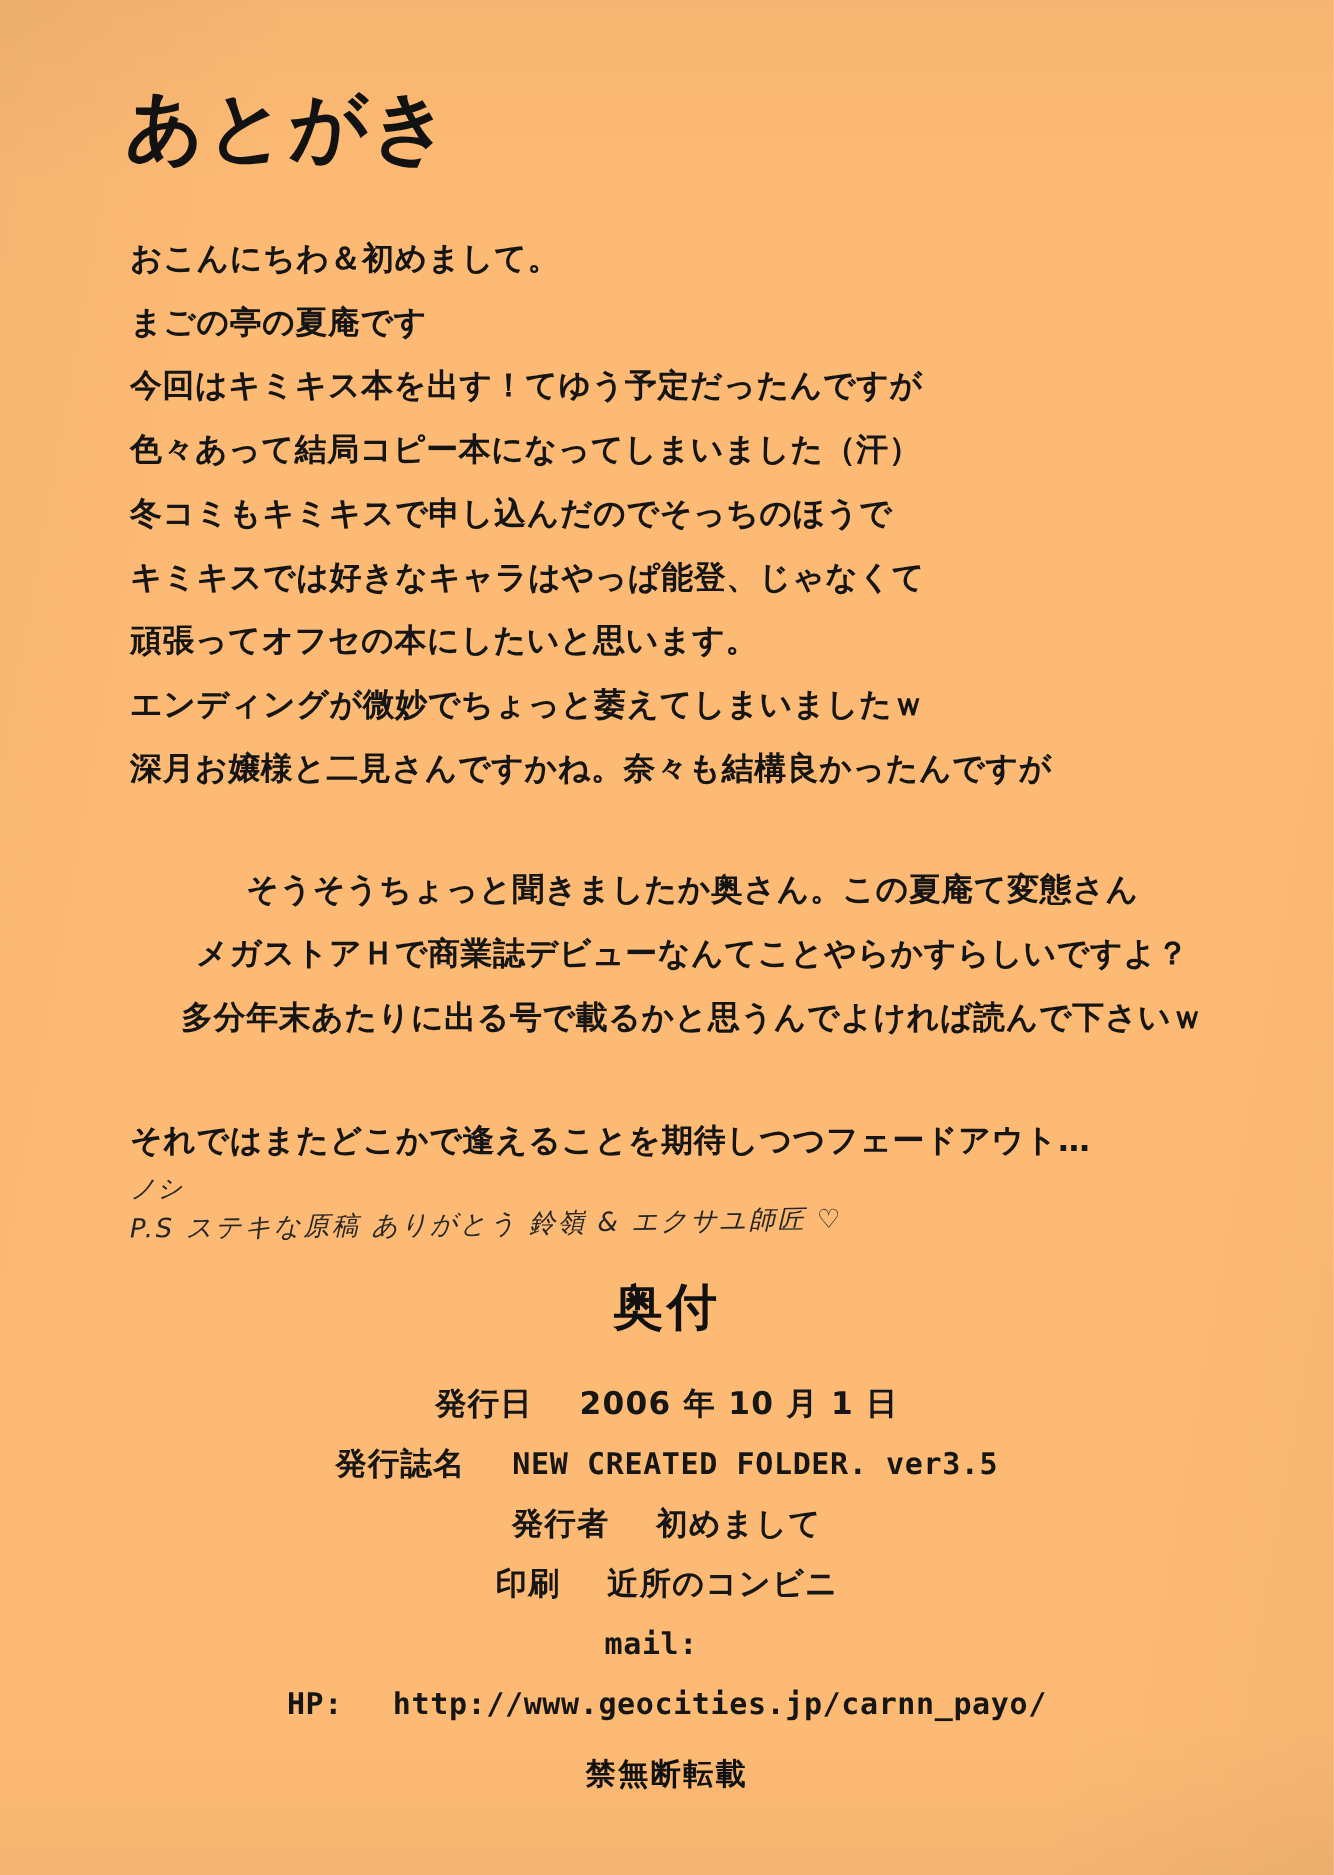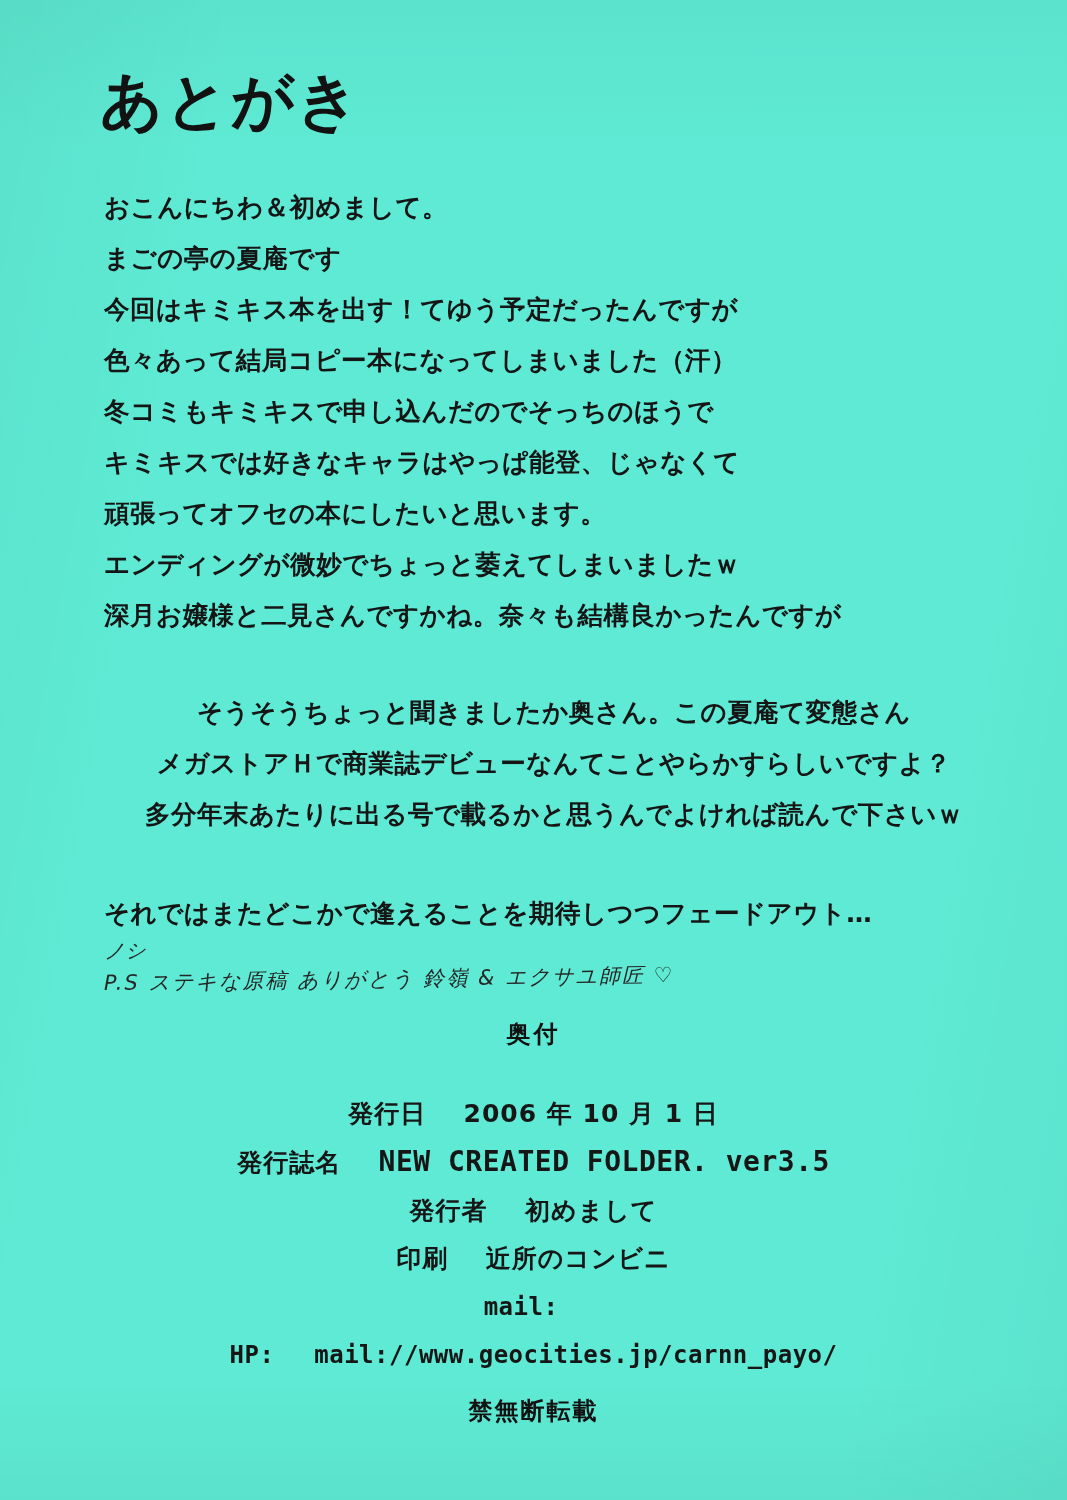--- a/index.html
+++ b/index.html
@@ -11,21 +11,21 @@
     height: 1500px;
     background: #ffffff;
     font-family: "DejaVu Sans", sans-serif;
     color: #1a1a1a;
     position: relative;
     overflow: hidden;
   }
   .page {
     position: absolute;
     inset: 0;
-    background: #5eead4;
+    background: #fdba74;
   }
   
   .paper-tone {
     position: absolute;
     inset: 0;
     background:
       linear-gradient(100deg, rgba(0,0,0,0.035) 0%, rgba(0,0,0,0) 18%, rgba(0,0,0,0) 82%, rgba(0,0,0,0.03) 100%),
       linear-gradient(180deg, rgba(0,0,0,0.03) 0%, rgba(0,0,0,0) 10%, rgba(0,0,0,0) 92%, rgba(0,0,0,0.035) 100%);
     pointer-events: none;
   }
@@ -85,42 +85,42 @@
   }
 
   .colophon {
     position: absolute;
     left: 0;
     right: 0;
     top: 1018px;
     text-align: center;
   }
   .colophon-title {
-    font-size: 24px;
+    font-size: 40px;
     font-weight: 700;
     letter-spacing: 3px;
     color: #111;
-    margin-bottom: 40px;
+    margin-bottom: 26px;
   }
   .colophon-line {
     font-size: 25px;
     font-weight: 600;
     letter-spacing: 1px;
     line-height: 48px;
     color: #161616;
   }
   .mono {
     font-family: "DejaVu Sans Mono", monospace;
     font-weight: 600;
     font-size: 24px;
     letter-spacing: 0.5px;
   }
   .colophon-line .mono-inline {
     font-family: "DejaVu Sans Mono", monospace;
-    font-size: 28px;
+    font-size: 24px;
     letter-spacing: 0.5px;
   }
   .notice {
     font-size: 24px;
     font-weight: 700;
     letter-spacing: 2px;
     margin-top: 16px;
     color: #111;
   }
 </style>
@@ -188,18 +188,18 @@
 
     <div class="colophon-line mono">
       <span>mail:</span>
       <span style="display:inline-block;width:10px"></span>
       <span></span>
     </div>
 
     <div class="colophon-line mono">
       <span>HP:</span>
       <span style="display:inline-block;width:10px"></span>
-      <span>mail://www.geocities.jp/carnn_payo/</span>
+      <span>http://www.geocities.jp/carnn_payo/</span>
     </div>
 
     <div class="notice">禁無断転載</div>
   </div>
 </div>
 
 </body></html>

